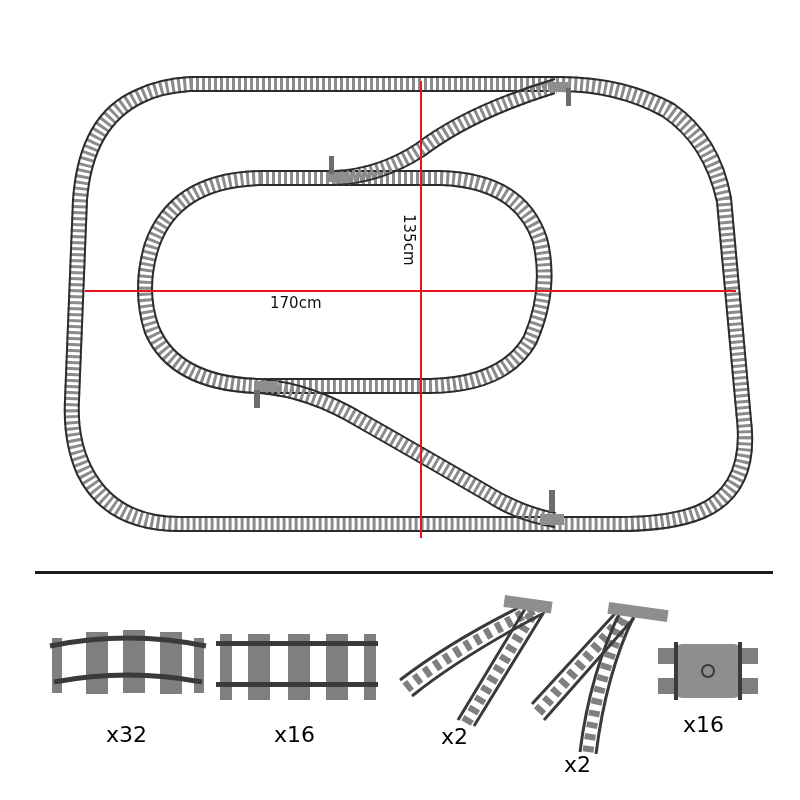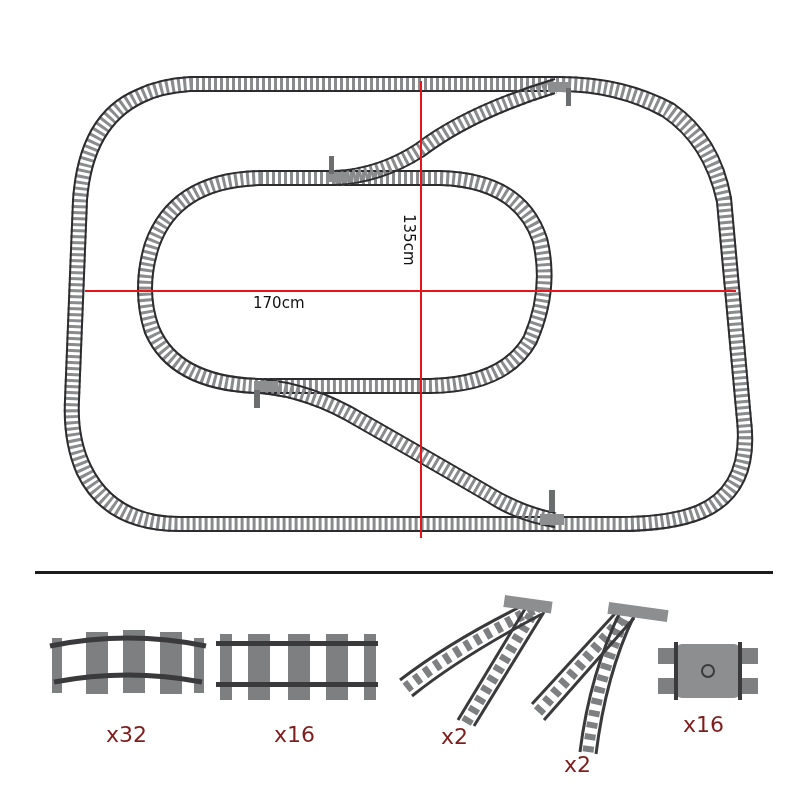--- a/index.html
+++ b/index.html
@@ -1,22 +1,22 @@
 <!DOCTYPE html>
 <html><head>
 <meta charset="utf-8">
 <style>
   html, body { margin: 0; padding: 0; background: #ffffff; }
   body { width: 800px; height: 800px; position: relative; overflow: hidden; font-family: "DejaVu Sans", "Liberation Sans", sans-serif; }
   #layout { position: absolute; left: 0; top: 0; width: 800px; height: 800px; }
   .dim-label { position: absolute; font-size: 15px; color: #111; font-family: "DejaVu Sans", sans-serif; }
-  #dim-width { left: 253px; top: 294px; text-align: right; }
+  #dim-width { left: 270px; top: 294px; text-align: right; }
   #dim-height { left: 418px; top: 214px; transform: rotate(90deg); transform-origin: left top; }
   .divider { position: absolute; left: 35px; top: 571px; width: 738px; height: 3px; background: #1c1c1c; }
-  .count { position: absolute; font-size: 22px; color: #7f1d1d; font-family: "DejaVu Sans", sans-serif; }
+  .count { position: absolute; font-size: 22px; color: #000000; font-family: "DejaVu Sans", sans-serif; }
   .piece { position: absolute; }
 </style>
 </head>
 <body>
 
 <svg id="layout" viewBox="0 0 800 800" xmlns="http://www.w3.org/2000/svg">
   <defs>
     <g id="rails-style"></g>
   </defs>
 

